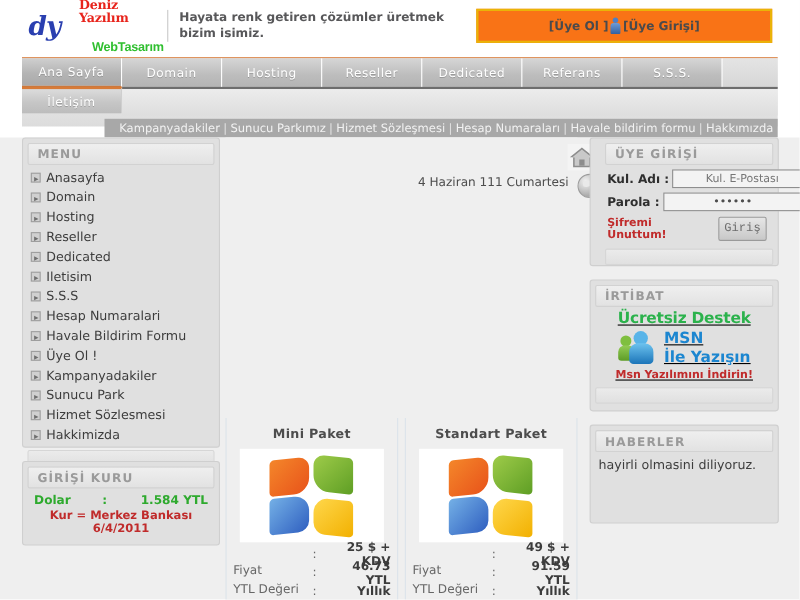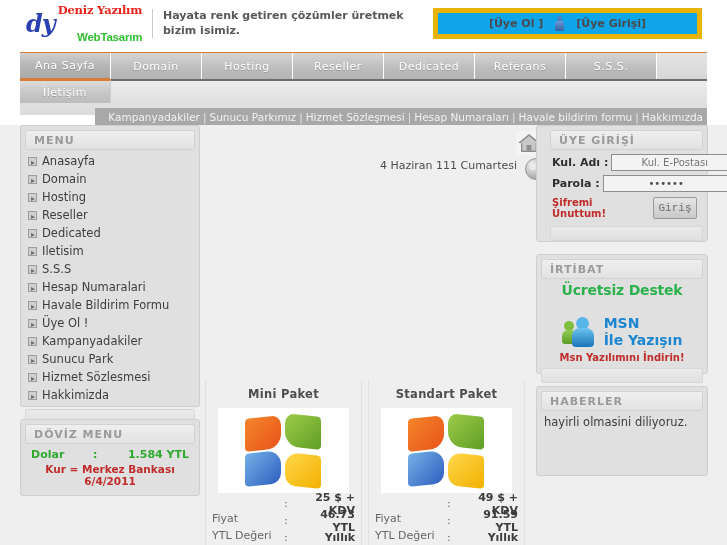--- a/index.html
+++ b/index.html
@@ -25,21 +25,21 @@
   .logo-box {
     position: absolute; left: 24px; top: 8px;
     width: 125px; height: 31px;
     background: #ffffff;
     display: flex; align-items: center;
   }
   .logo-dy {
     font-family: "DejaVu Serif", "Liberation Serif", serif;
     font-style: italic; font-weight: bold;
     font-size: 24px; color: #2a3fb0;
-    line-height: 1; margin-left: 2px; margin-right: 3px;
+    line-height: 1; margin-left: 2px; margin-right: 17px;
     letter-spacing: -1px;
   }
   .logo-words { display: flex; flex-direction: column; line-height: 1.05; gap: 15px; }
   .logo-l1 {
     font-family: "DejaVu Serif", "Liberation Serif", serif;
     font-weight: bold; font-size: 11.5px; color: #e8241c;
     letter-spacing: -0.2px;
   }
   .logo-l2 {
     font-family: Liberation Sans, sans-serif;
@@ -52,24 +52,24 @@
   }
   .slogan {
     position: absolute; left: 163px; top: 9px;
     width: 255px;
     font-size: 11px; font-weight: bold; color: #58585a;
     line-height: 1.35;
   }
   .member-box {
     position: absolute; left: 433px; top: 8px;
     width: 269px; height: 31px;
-    border: 5px solid #eab308;
-    background: #0ea5e9;
+    border: 2px solid #eab308;
+    background: #f97316;
     display: flex; align-items: center; justify-content: center;
-    gap: 11px;
+    gap: 1px;
   }
   .member-link {
     font-size: 11px; font-weight: bold; color: #4a4a4c;
     cursor: pointer;
   }
   .person-icon { width: 11px; height: 15px; position: relative; display:inline-block; }
   .person-icon .ph {
     position: absolute; left: 3px; top: 0; width: 5px; height: 5px;
     border-radius: 50%; background: #4f7fc4;
   }
@@ -310,23 +310,23 @@
     width: 44px; height: 22px;
     background: linear-gradient(180deg,#e6e6e6,#c8c8c8);
     border: 1px solid #9a9a9a;
     border-radius: 2px;
     font-size: 11px; color: #6d6d6d;
     display: flex; align-items: center; justify-content: center;
     cursor: pointer;
     font-family: Liberation Mono, monospace;
   }
 
-  .irtibat-bd { text-align: center; padding: 3px 0 2px 0; }
+  .irtibat-bd { text-align: center; padding: 3px 0 2px 0; text-decoration: underline; }
   .msn-t1 { font-size: 14px; font-weight: bold; color: #2bb24c; letter-spacing: -.2px; }
-  .msn-mid { display: flex; align-items: center; justify-content: center; gap: 4px; margin-top: 17px; }
+  .msn-mid { display: flex; align-items: center; justify-content: center; gap: 4px; margin-top: 1px; }
   .msn-fig { width: 38px; height: 34px; position: relative; flex: 0 0 38px; }
   .msn-fig .g-h { position:absolute; left:2px; top:6px; width:10px; height:10px; border-radius:50%; background:#7fbf3f; }
   .msn-fig .g-b { position:absolute; left:0px; top:15px; width:15px; height:14px; border-radius:6px 6px 3px 3px; background:linear-gradient(180deg,#93cc55,#5d9c26); }
   .msn-fig .b-h { position:absolute; left:14px; top:2px; width:13px; height:13px; border-radius:50%; background:#59b4e8; }
   .msn-fig .b-b { position:absolute; left:10px; top:13px; width:22px; height:19px; border-radius:8px 8px 4px 4px; background:linear-gradient(180deg,#6dc3ef,#1b74b8); }
   .msn-txt { text-align: left; line-height: 1.05; }
   .msn-t2 { font-size: 14px; font-weight: bold; color: #1c86d0; }
   .msn-t3 { font-size: 14px; font-weight: bold; color: #1c86d0; }
   .msn-t4 { font-size: 10px; font-weight: bold; color: #c02b2b; margin-top: 3px; }
 
@@ -454,21 +454,21 @@
             </div>
             <div class="menu-item">
               <span class="sq-icon"></span>
               <span>Hakkimizda</span>
             </div>
           </div>
         <div class="panel-ft"></div>
       </div>
 
       <div class="panel">
-        <div class="panel-hd">DÖVİZ MENU</div>
+        <div class="panel-hd">GİRİŞİ KURU</div>
         <div class="panel-bd">
           <div class="doviz-row">
             <span class="dv-l">Dolar</span>
             <span class="dv-c">:</span>
             <span class="dv-v">1.584 YTL</span>
           </div>
           <div class="doviz-note">Kur = Merkez Bankası 6/4/2011</div>
         </div>
       </div>
 

